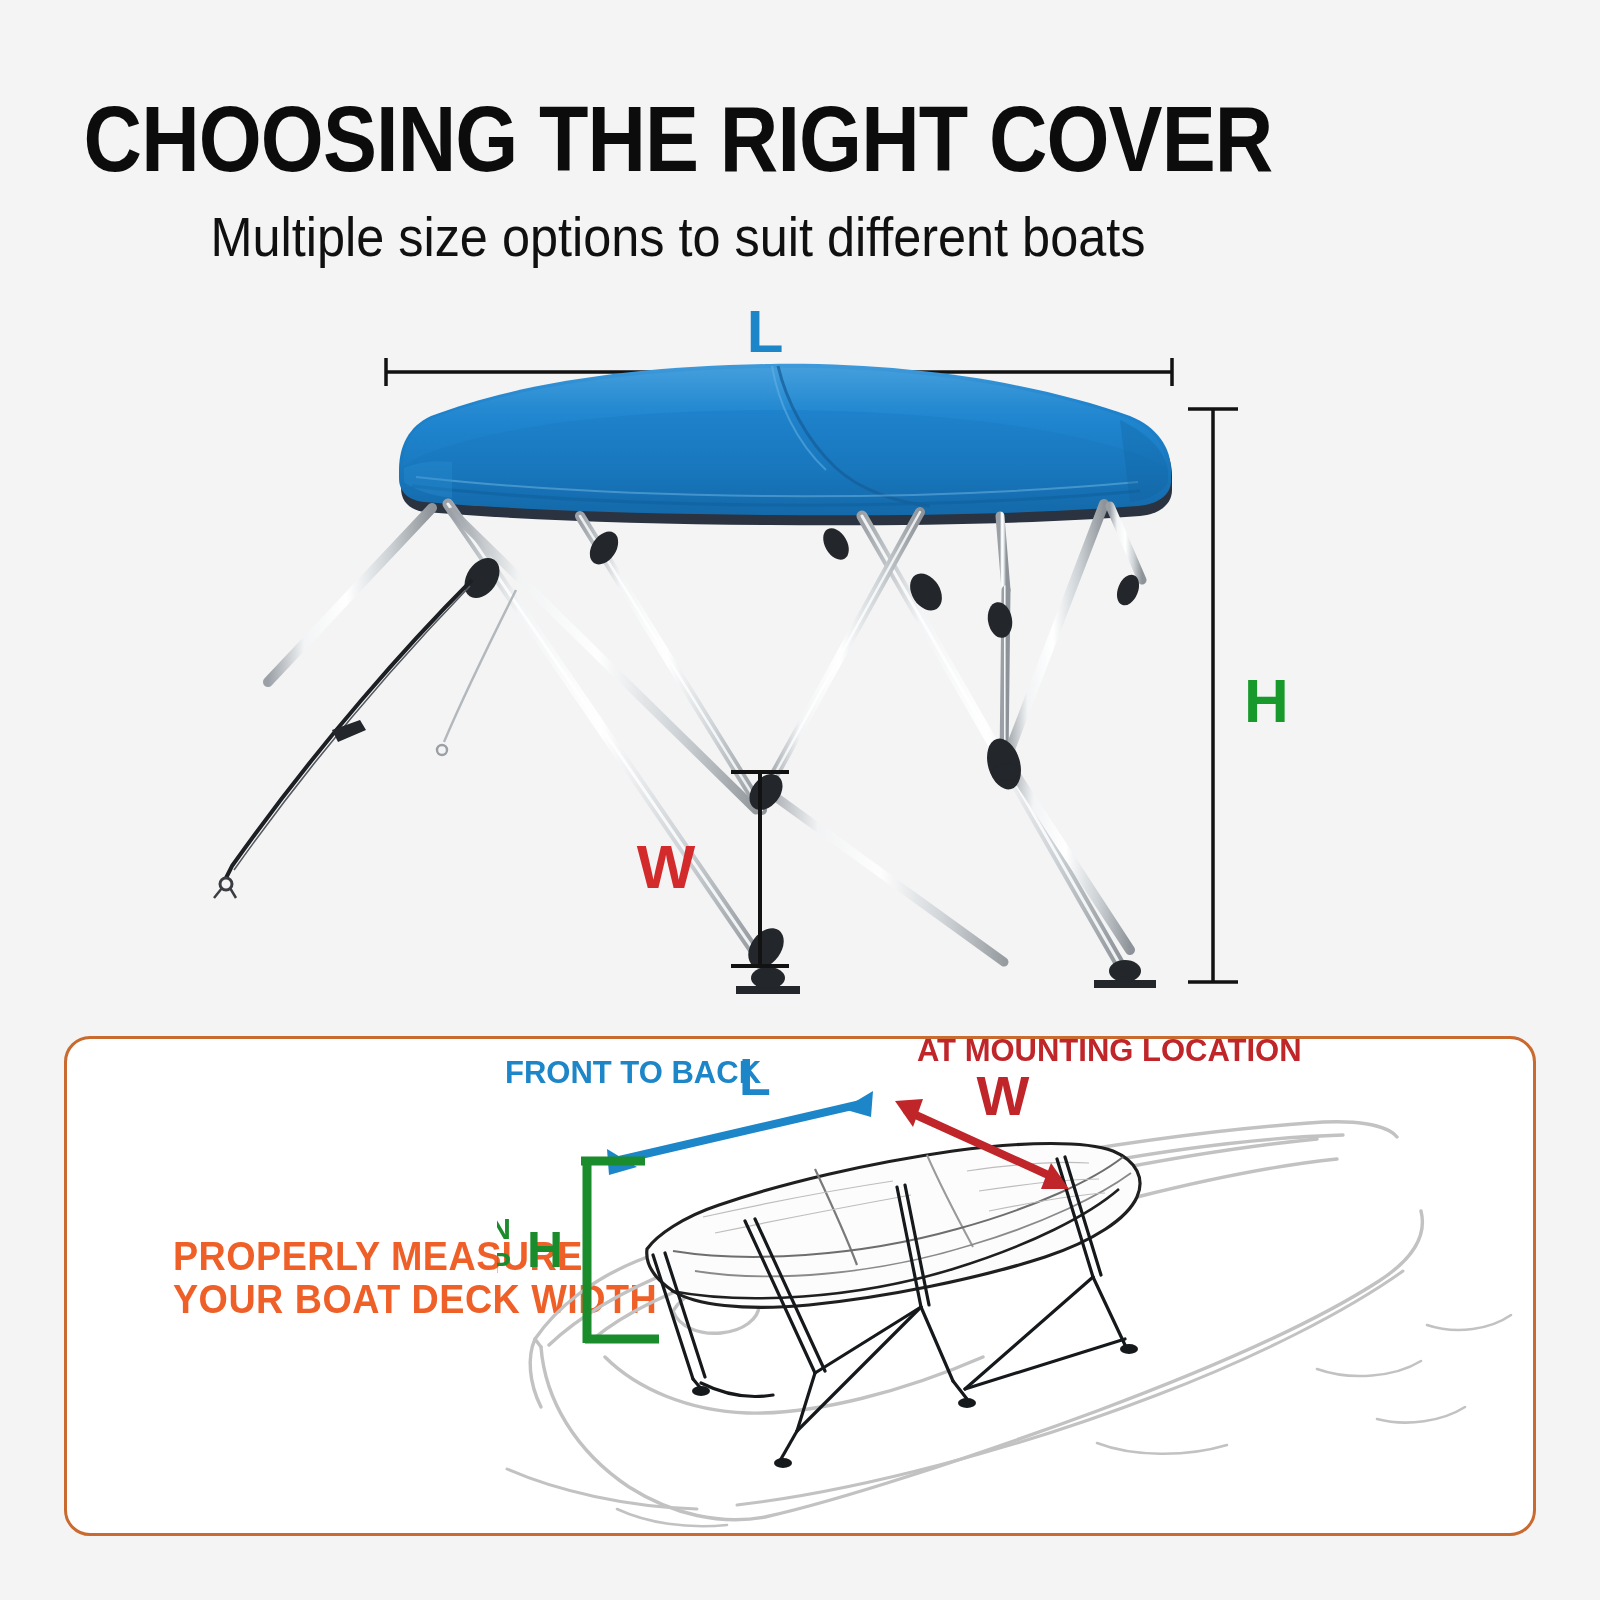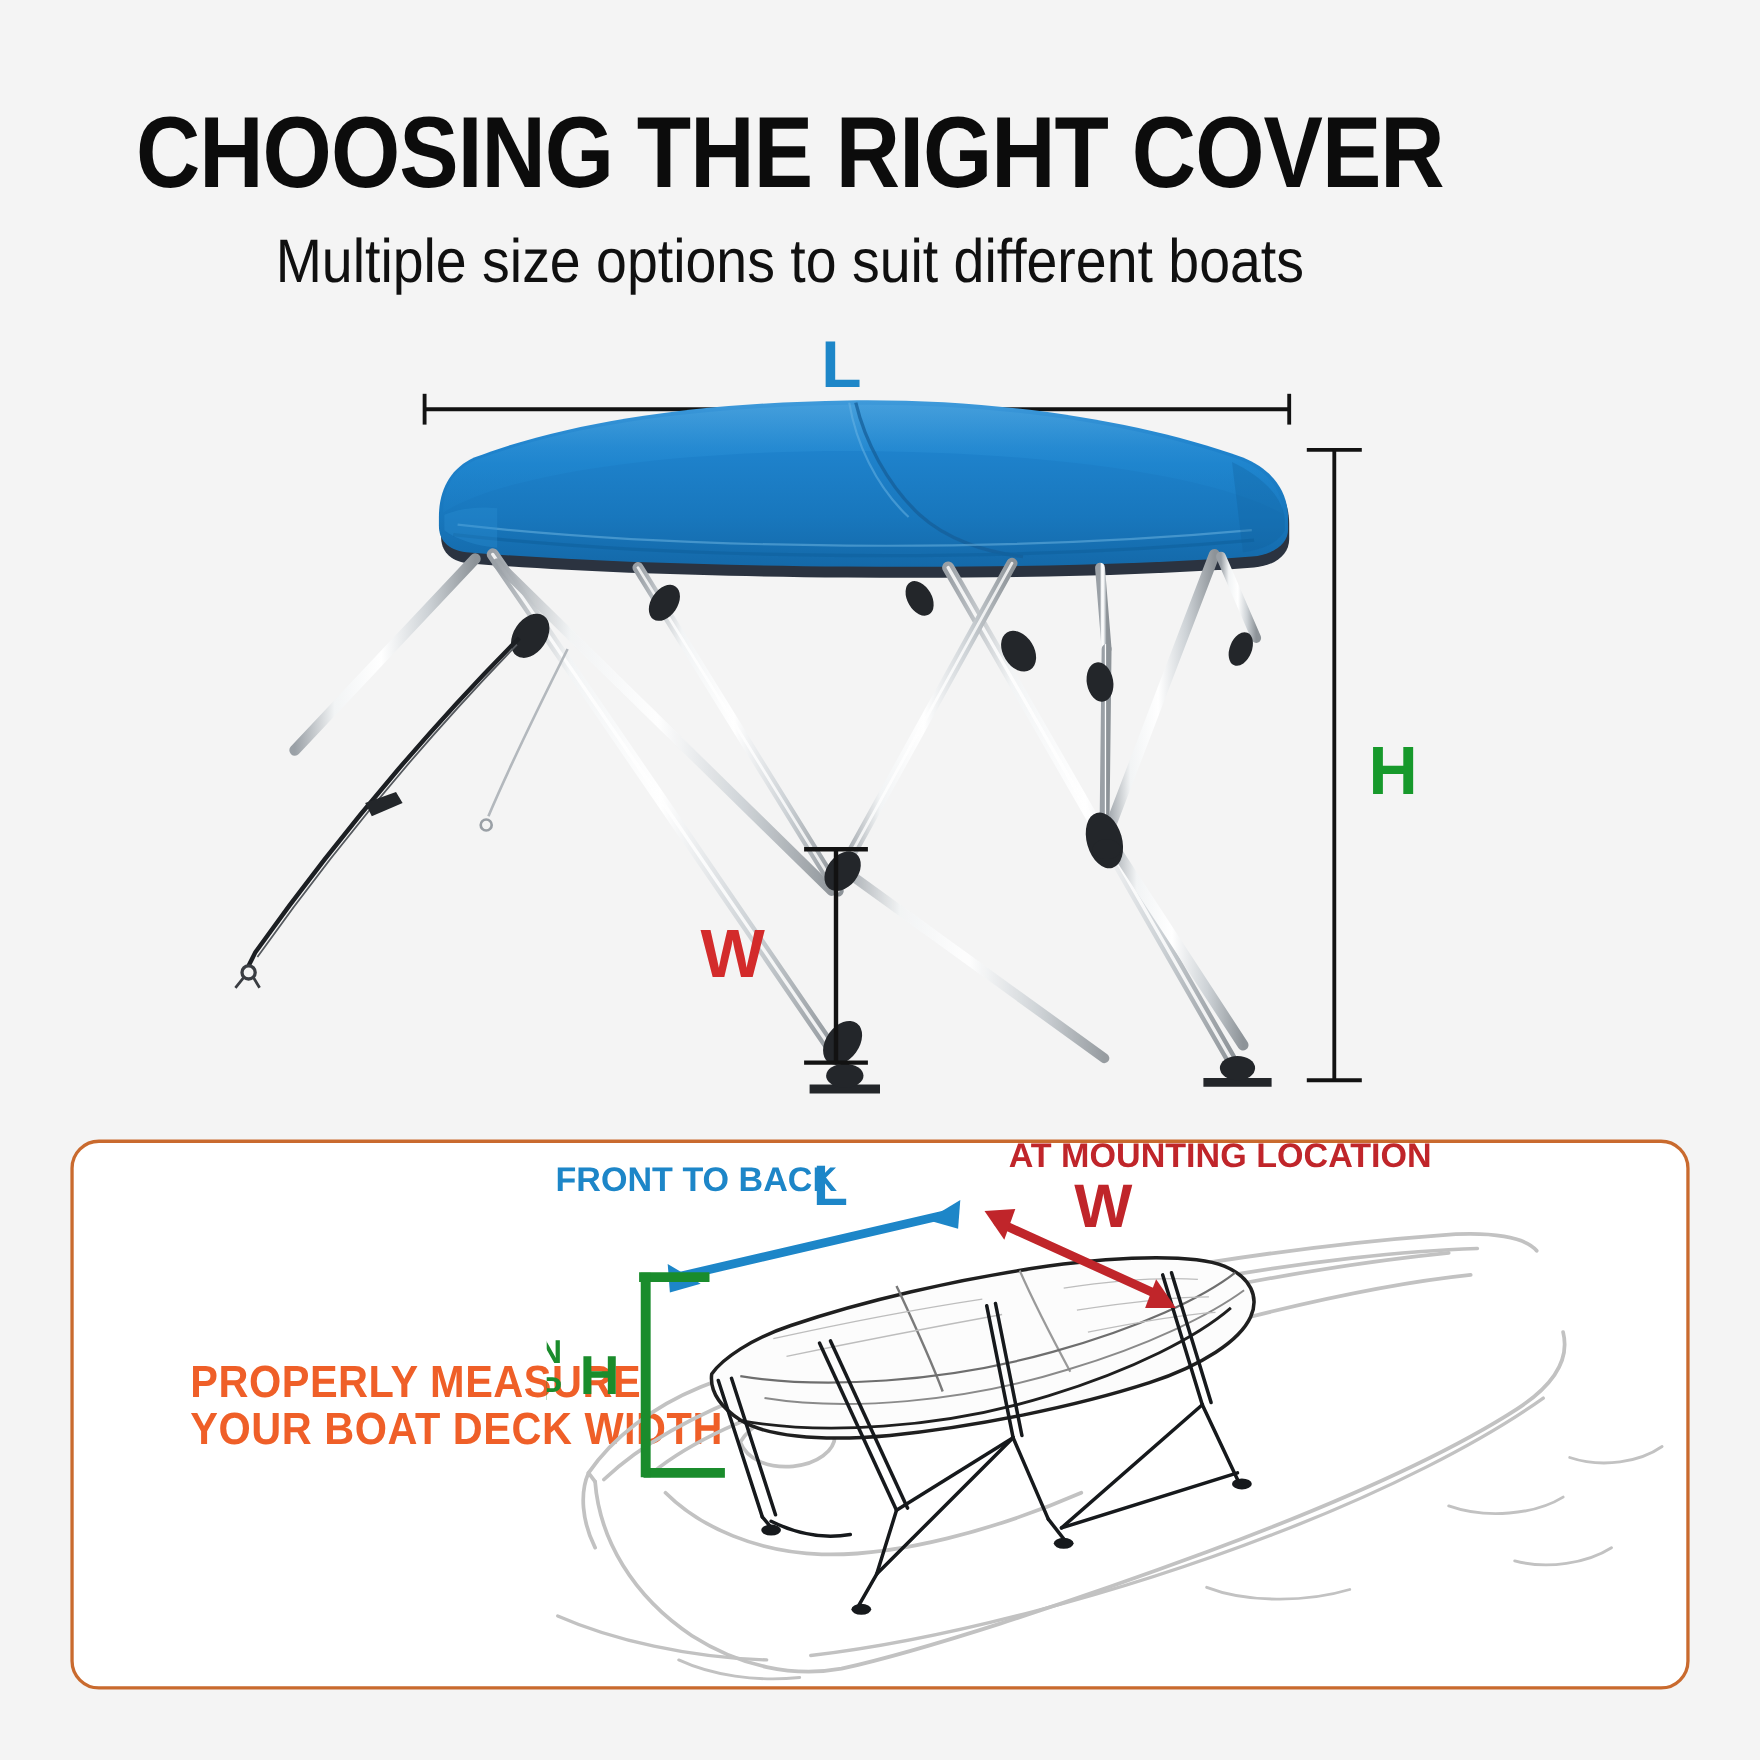--- a/index.html
+++ b/index.html
@@ -20,21 +20,20 @@
     inset: 0;
     background: #f4f4f4;
   }
 
   
   .header {
     position: absolute;
     top: 0; left: 0;
     width: 1356px;
     text-align: center;
-    margin-left: 40px;
   }
   .main-title {
     margin: 0;
     padding-top: 96px;
     font-family: "Liberation Sans Narrow", "Liberation Sans", sans-serif;
     font-weight: 700;
     font-size: 92px;
     line-height: 0.95;
     letter-spacing: -1px;
     color: #0c0c0c;

